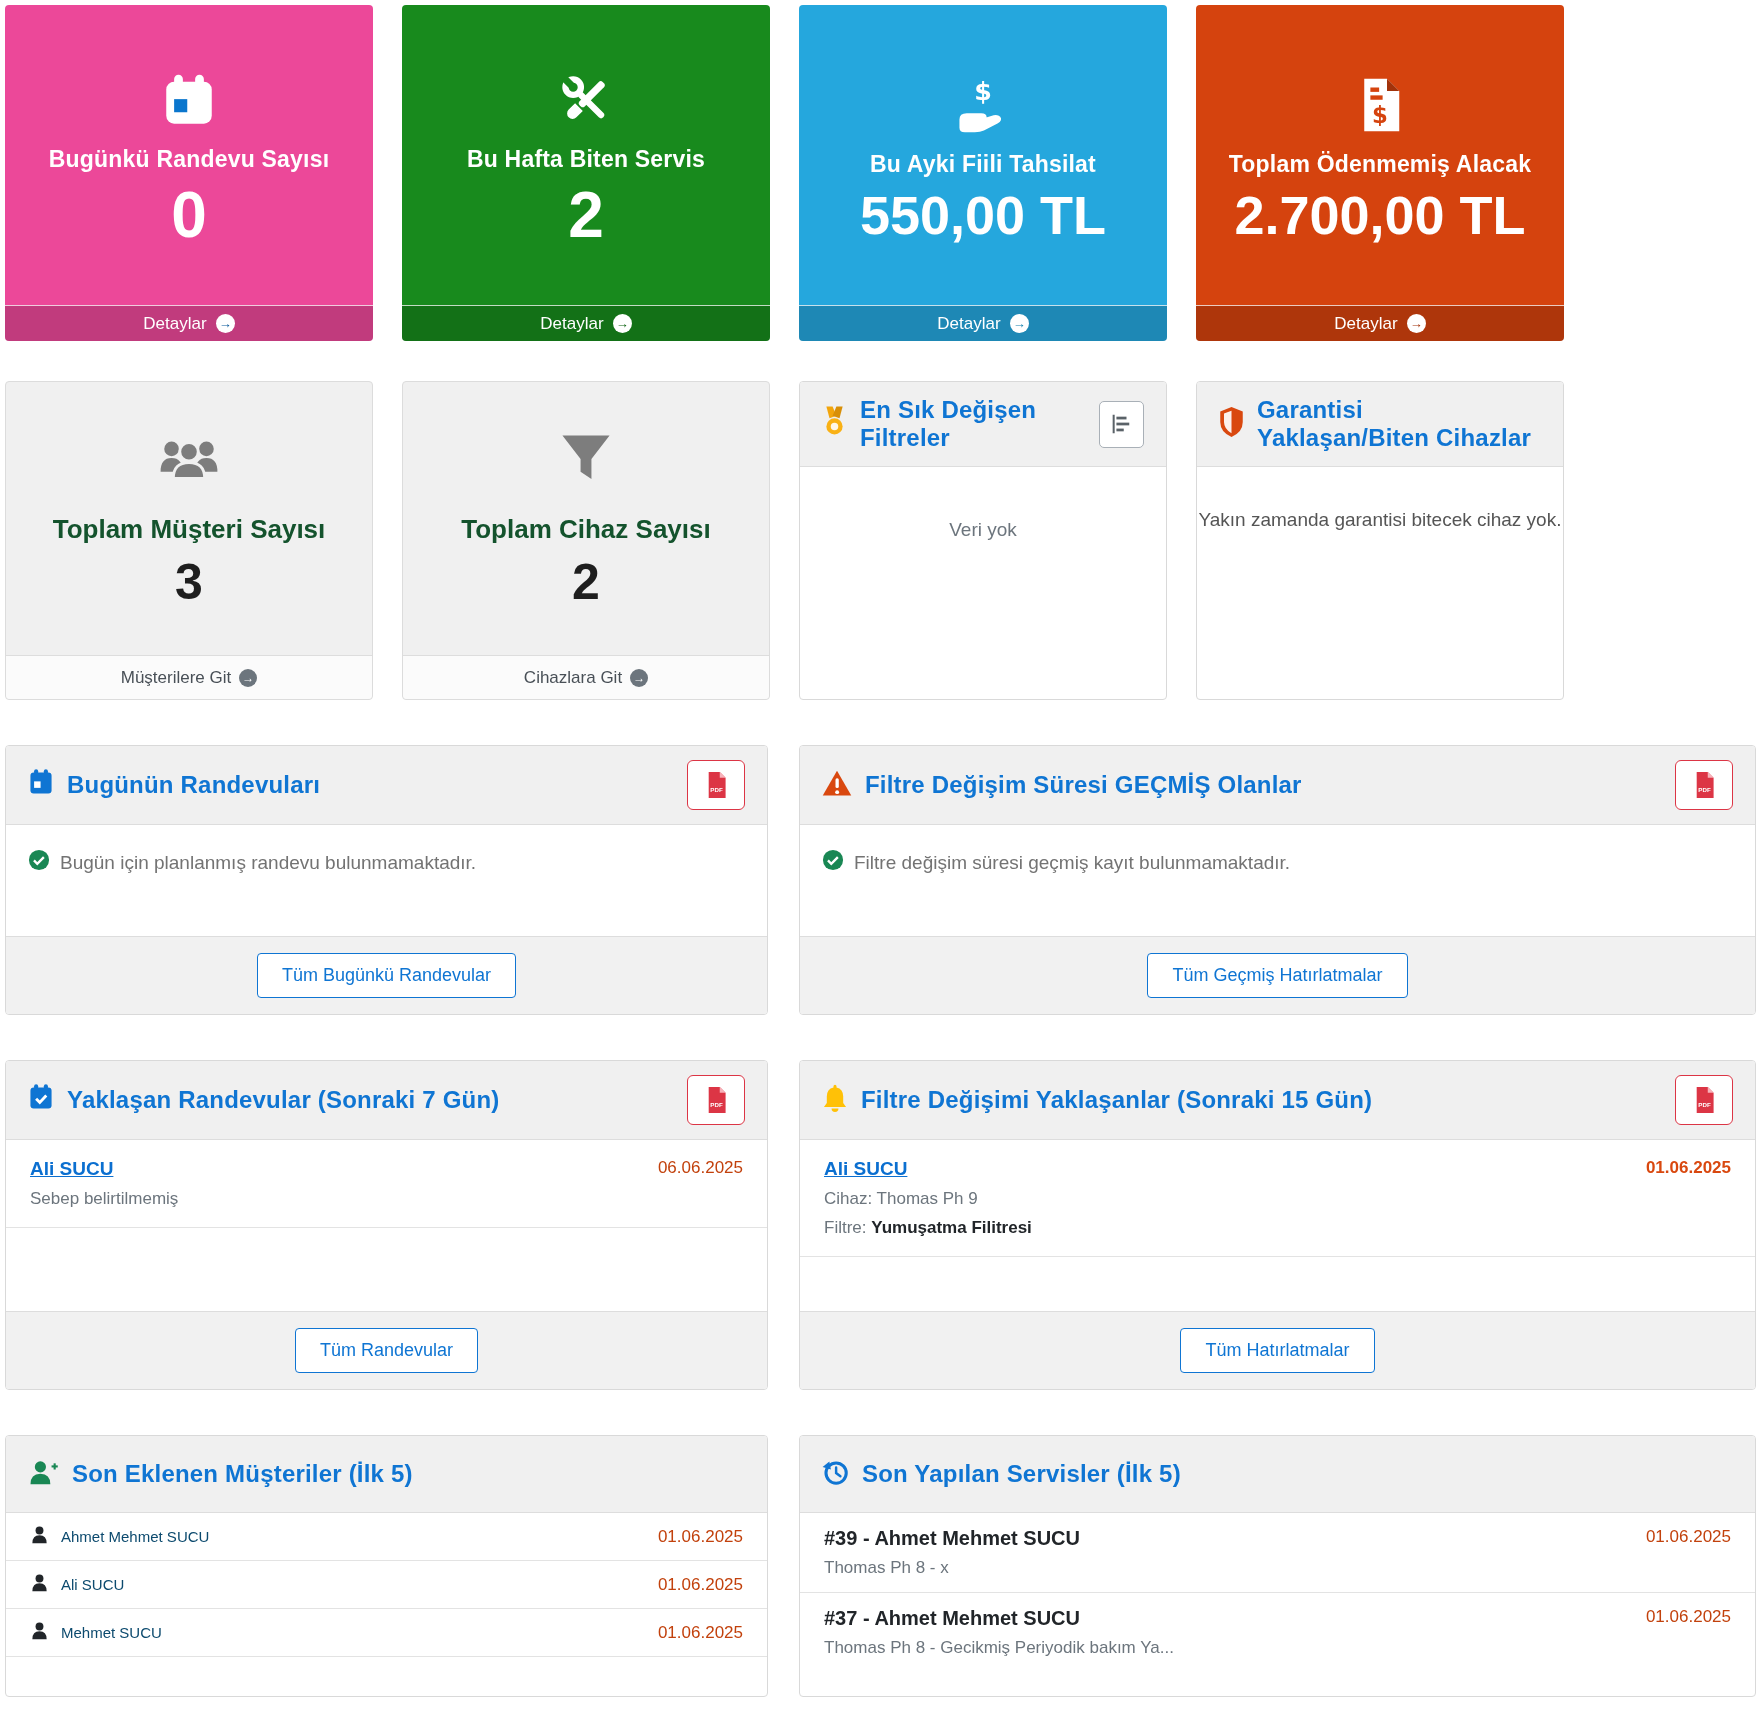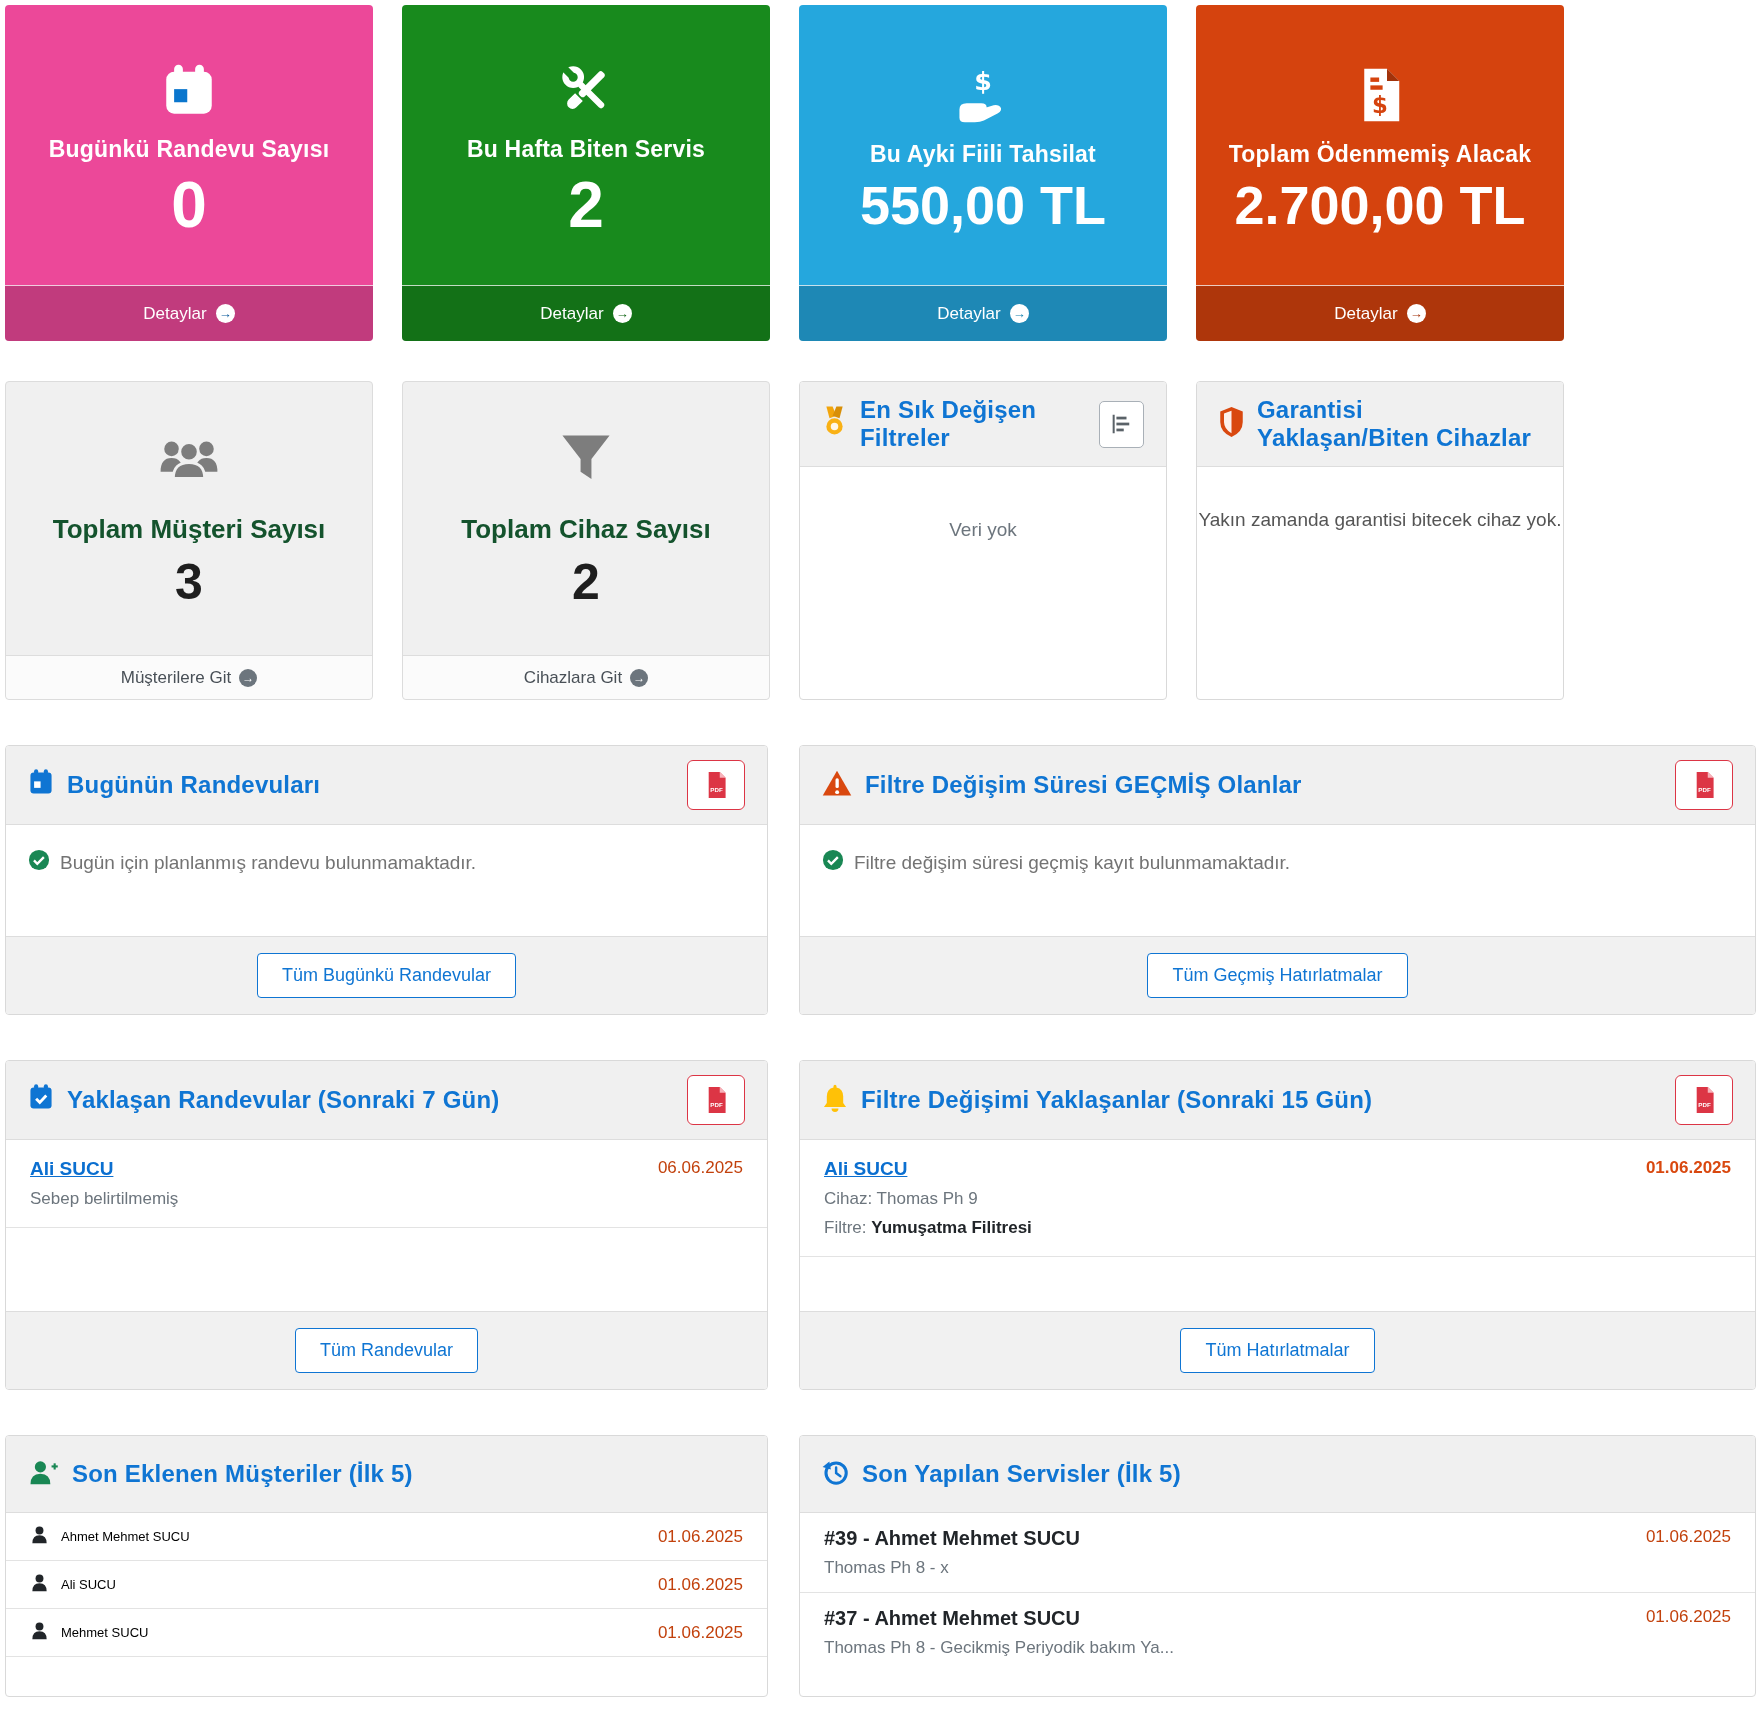--- a/index.html
+++ b/index.html
@@ -14,21 +14,21 @@
   
   .grid-a { display:grid; grid-template-columns:repeat(4,368px); column-gap:29px; }
   .row1 { margin-bottom:40px; }
   .stat-card { height:336px; border-radius:4px; display:flex; flex-direction:column; color:#fff; overflow:hidden; }
   .stat-card .stat-body { flex:1; display:flex; flex-direction:column; align-items:center; justify-content:center; padding-top:4px; }
   .stat-icon { height:64px; display:flex; align-items:center; justify-content:center; margin-bottom:14px; }
   .stat-title { font-size:23px; font-weight:700; letter-spacing:.2px; }
   .stat-value { font-weight:700; margin-top:10px; line-height:1; }
   .v-lg { font-size:64px; } .v-md { font-size:54px; }
   .stat-footer {
-    height:56px; display:flex; align-items:center; justify-content:center; gap:9px;
+    height:36px; display:flex; align-items:center; justify-content:center; gap:9px;
     background:rgba(0,0,0,.18); border-top:1px solid rgba(255,255,255,.75);
     font-size:17px; color:#fff; cursor:pointer; text-decoration:none;
   }
   .arrow-circle {
     width:19px; height:19px; border-radius:50%; background:#fff;
     display:inline-flex; align-items:center; justify-content:center;
     font-size:13px; font-weight:700; line-height:1;
   }
   .c-blue   { background:#ec4899; } .c-blue .arrow-circle   { color:#07589a; }
   .c-green  { background:#188a1d; } .c-green .arrow-circle  { color:#0f6413; }
@@ -87,21 +87,21 @@
   .list-item:last-child { border-bottom:none; }
   .item-top { display:flex; align-items:flex-start; justify-content:space-between; }
   a.item-link { color:#0b6fd0; font-size:19px; font-weight:700; text-decoration:underline; }
   .item-note { font-size:17px; color:#6c757d; margin-top:9px; }
   .item-line { font-size:17px; color:#6c757d; margin-top:9px; }
   .item-line b { color:#212529; }
   .date { font-size:17px; color:#c2410c; white-space:nowrap; }
   .date-red { color:#d9480f; font-weight:700; }
 
   .person-row { display:flex; align-items:center; gap:12px; padding:12px 24px; border-bottom:1px solid #e3e3e3; min-height:47px; }
-  .person-row .name { font-size:13px; color:#000000; }
+  .person-row .name { font-size:15px; color:#0c4a6e; }
   .person-row .date { margin-left:auto; }
 
   .service-row { padding:14px 24px; border-bottom:1px solid #e3e3e3; }
   .service-row:last-child { border-bottom:none; }
   .service-top { display:flex; justify-content:space-between; align-items:flex-start; }
   .service-name { font-size:20px; font-weight:700; color:#212529; }
   .service-detail { font-size:17px; color:#6c757d; margin-top:8px; }
 </style>
 </head>
 <body>

